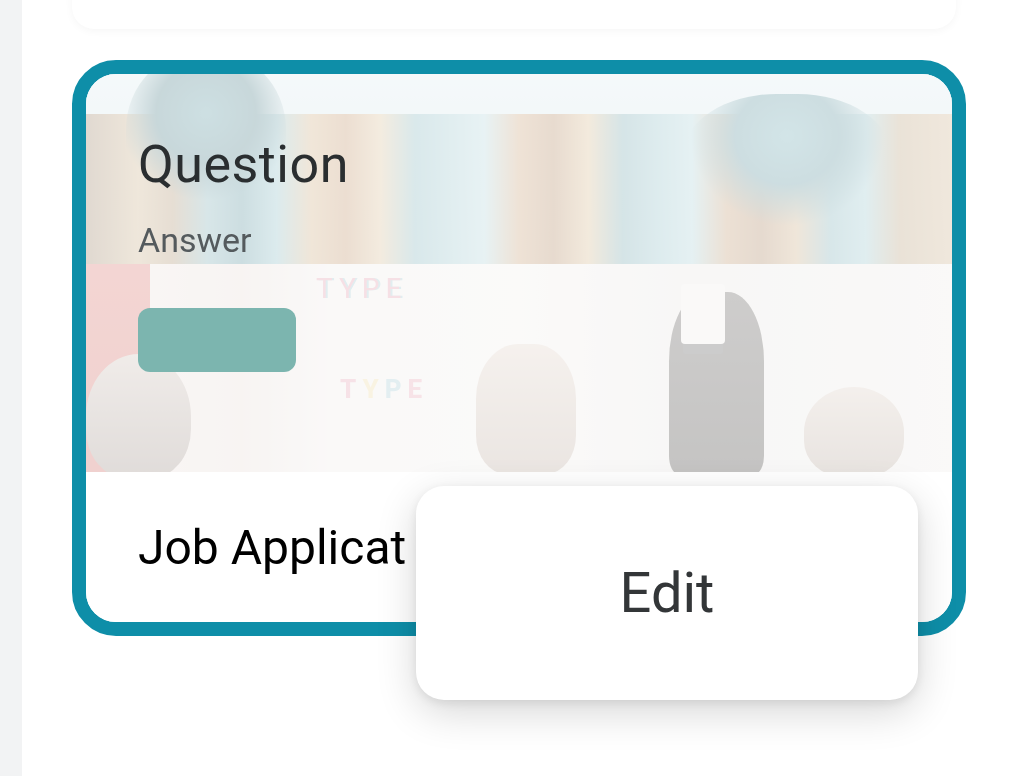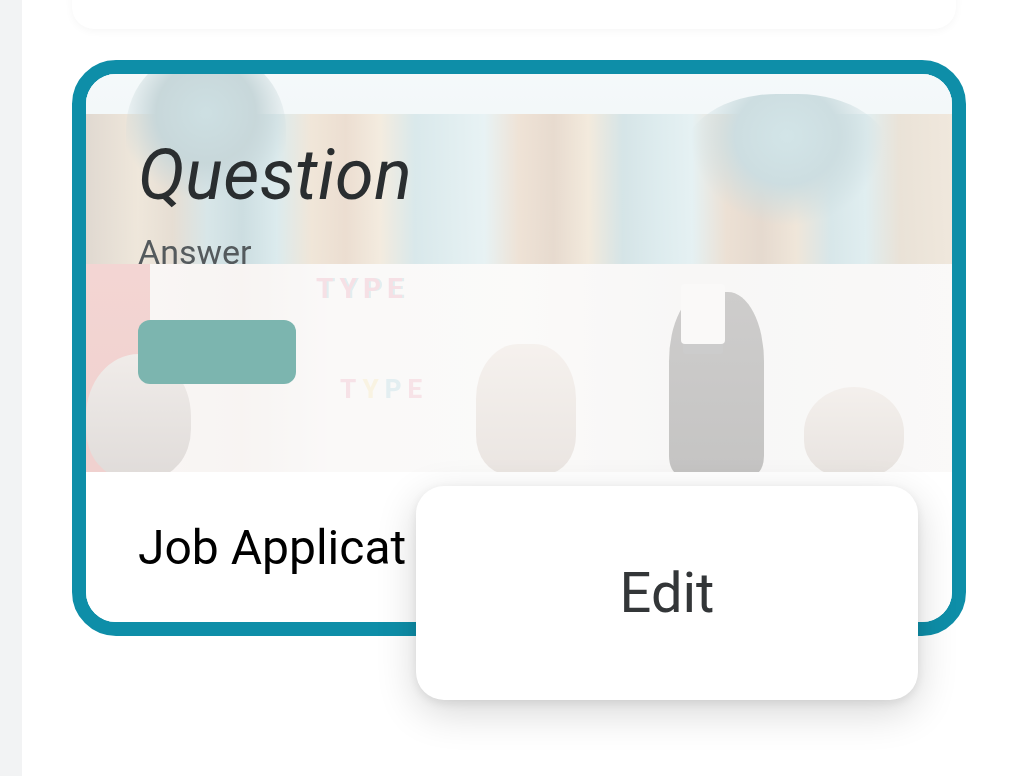--- a/index.html
+++ b/index.html
@@ -120,21 +120,21 @@
       background: #d6c7bc;
       border-radius: 50% 50% 40% 40%;
     }
     .p1 { top: 280px; left: 0px; width: 105px; height: 125px; background: linear-gradient(180deg, #c9bab0 0%, #8f8078 100%); }
     .p2 { top: 270px; left: 390px; width: 100px; height: 130px; background: linear-gradient(180deg, #dcccc0 0%, #b5a396 100%); border-radius: 42% 42% 30% 30%; }
     .p3 { top: 218px; left: 583px; width: 95px; height: 182px; background: linear-gradient(180deg, #504c49 0%, #2f2c29 100%); border-radius: 38% 38% 10% 10%; }
     .p4 { top: 313px; left: 718px; width: 100px; height: 90px; background: linear-gradient(180deg, #d6c7bb 0%, #ab9b8e 100%); }
     .letters1 {
       position: absolute;
       top: 198px; left: 230px;
-      font-size: 28px; font-weight: 700;
+      font-size: 28px; font-weight: 400;
       color: #d44a6d;
       letter-spacing: 6px;
       opacity: 0.55;
       text-shadow: 2px 0 #4a9fb1;
     }
     .letters2 {
       position: absolute;
       top: 300px; left: 254px;
       font-size: 26px; font-weight: 800;
       letter-spacing: 6px;
@@ -152,26 +152,25 @@
       box-shadow: 0 12px 0 -2px #484848;
     }
     .card-content {
       position: absolute;
       z-index: 3;
       left: 52px;
       top: 60px;
       right: 52px;
     }
     .question-title {
-      font-size: 70px;
+      font-size: 52px;
       font-weight: 400;
       color: #2a2e30;
       letter-spacing: 0.5px;
-      margin-bottom: 16px;
-      font-style: italic;
+      margin-bottom: 25px;
     }
     .answer-text {
       font-size: 34px;
       font-weight: 400;
       color: #545a5d;
       margin-bottom: 48px;
     }
     .pill {
       width: 158px;
       height: 64px;

